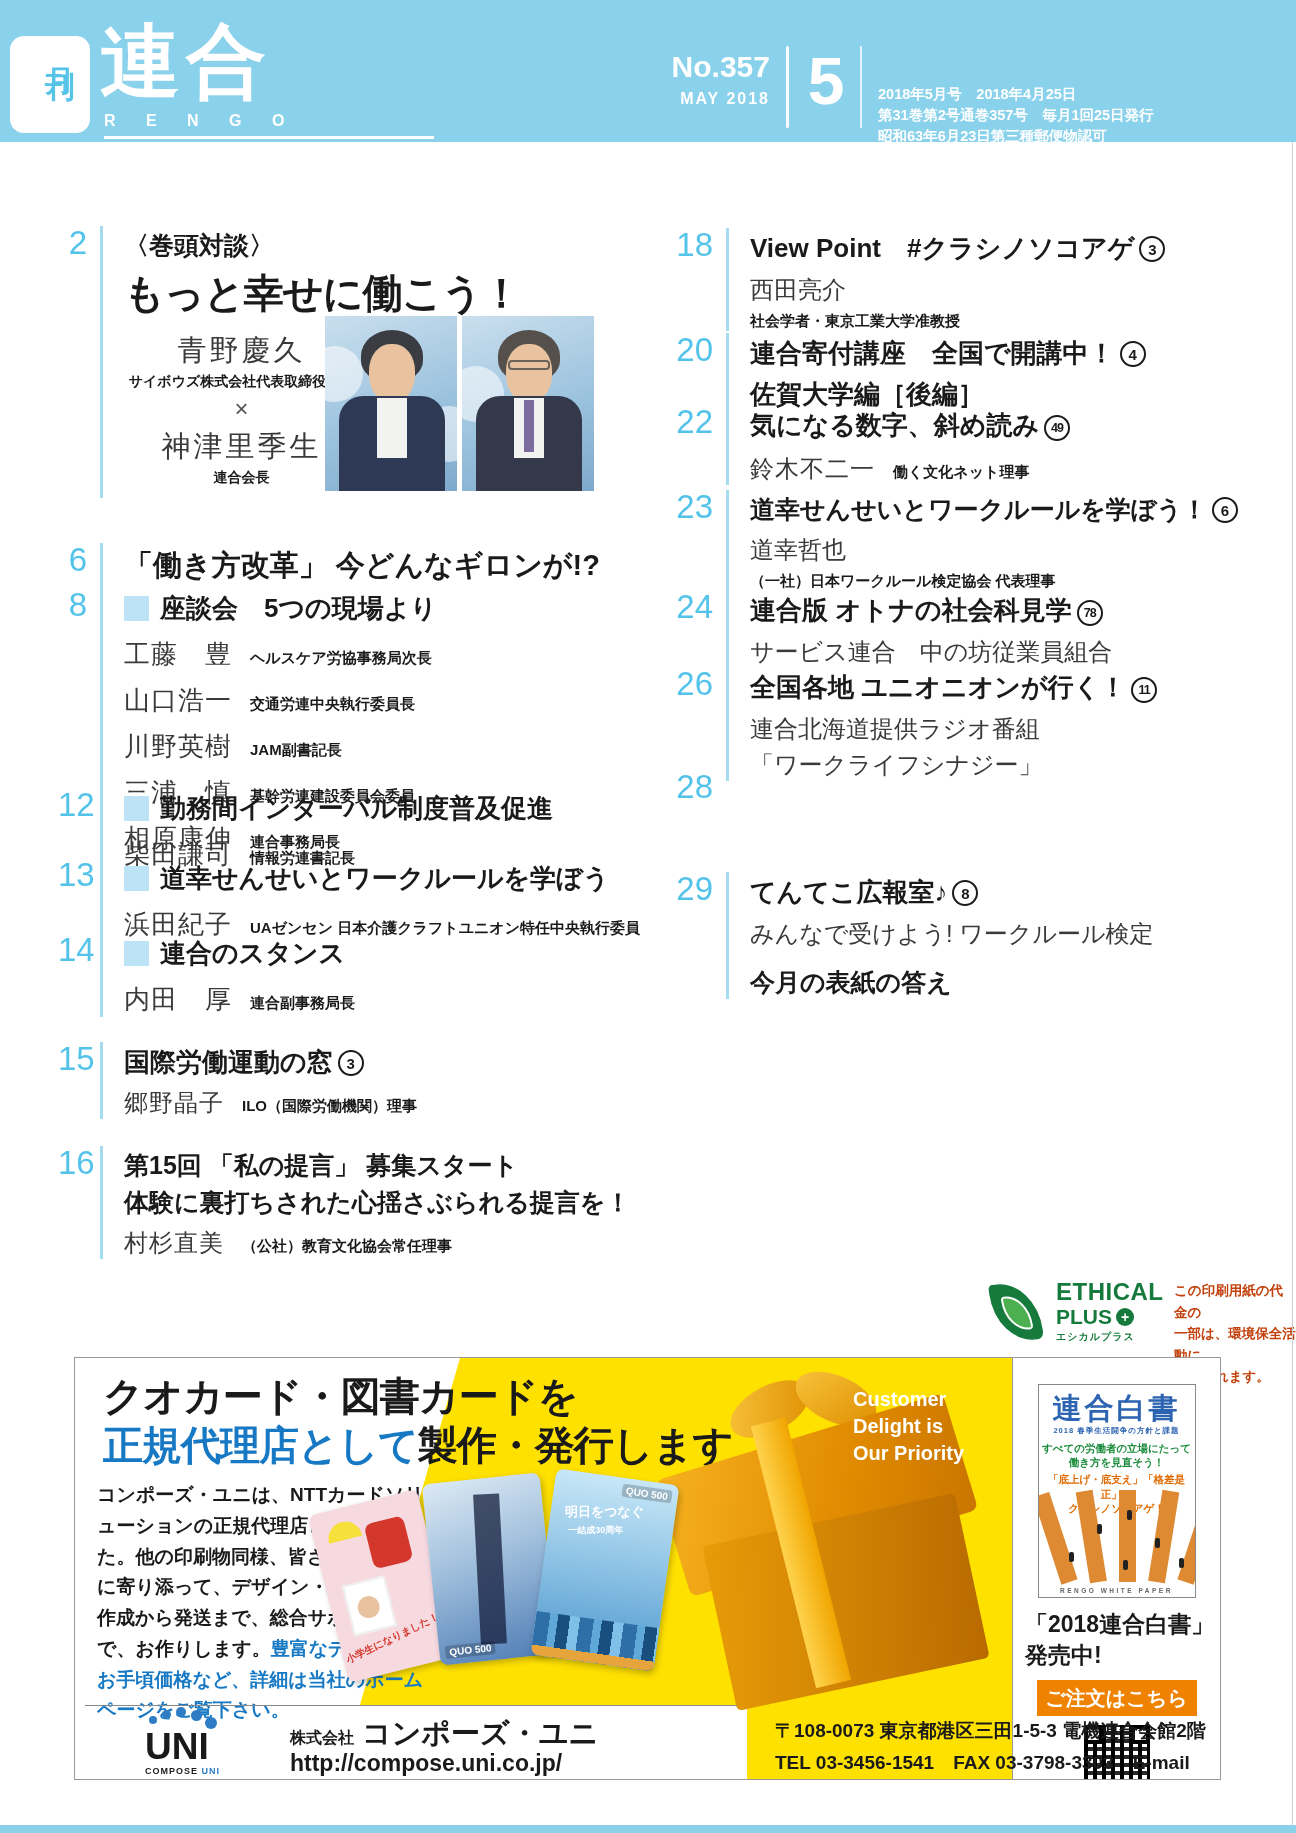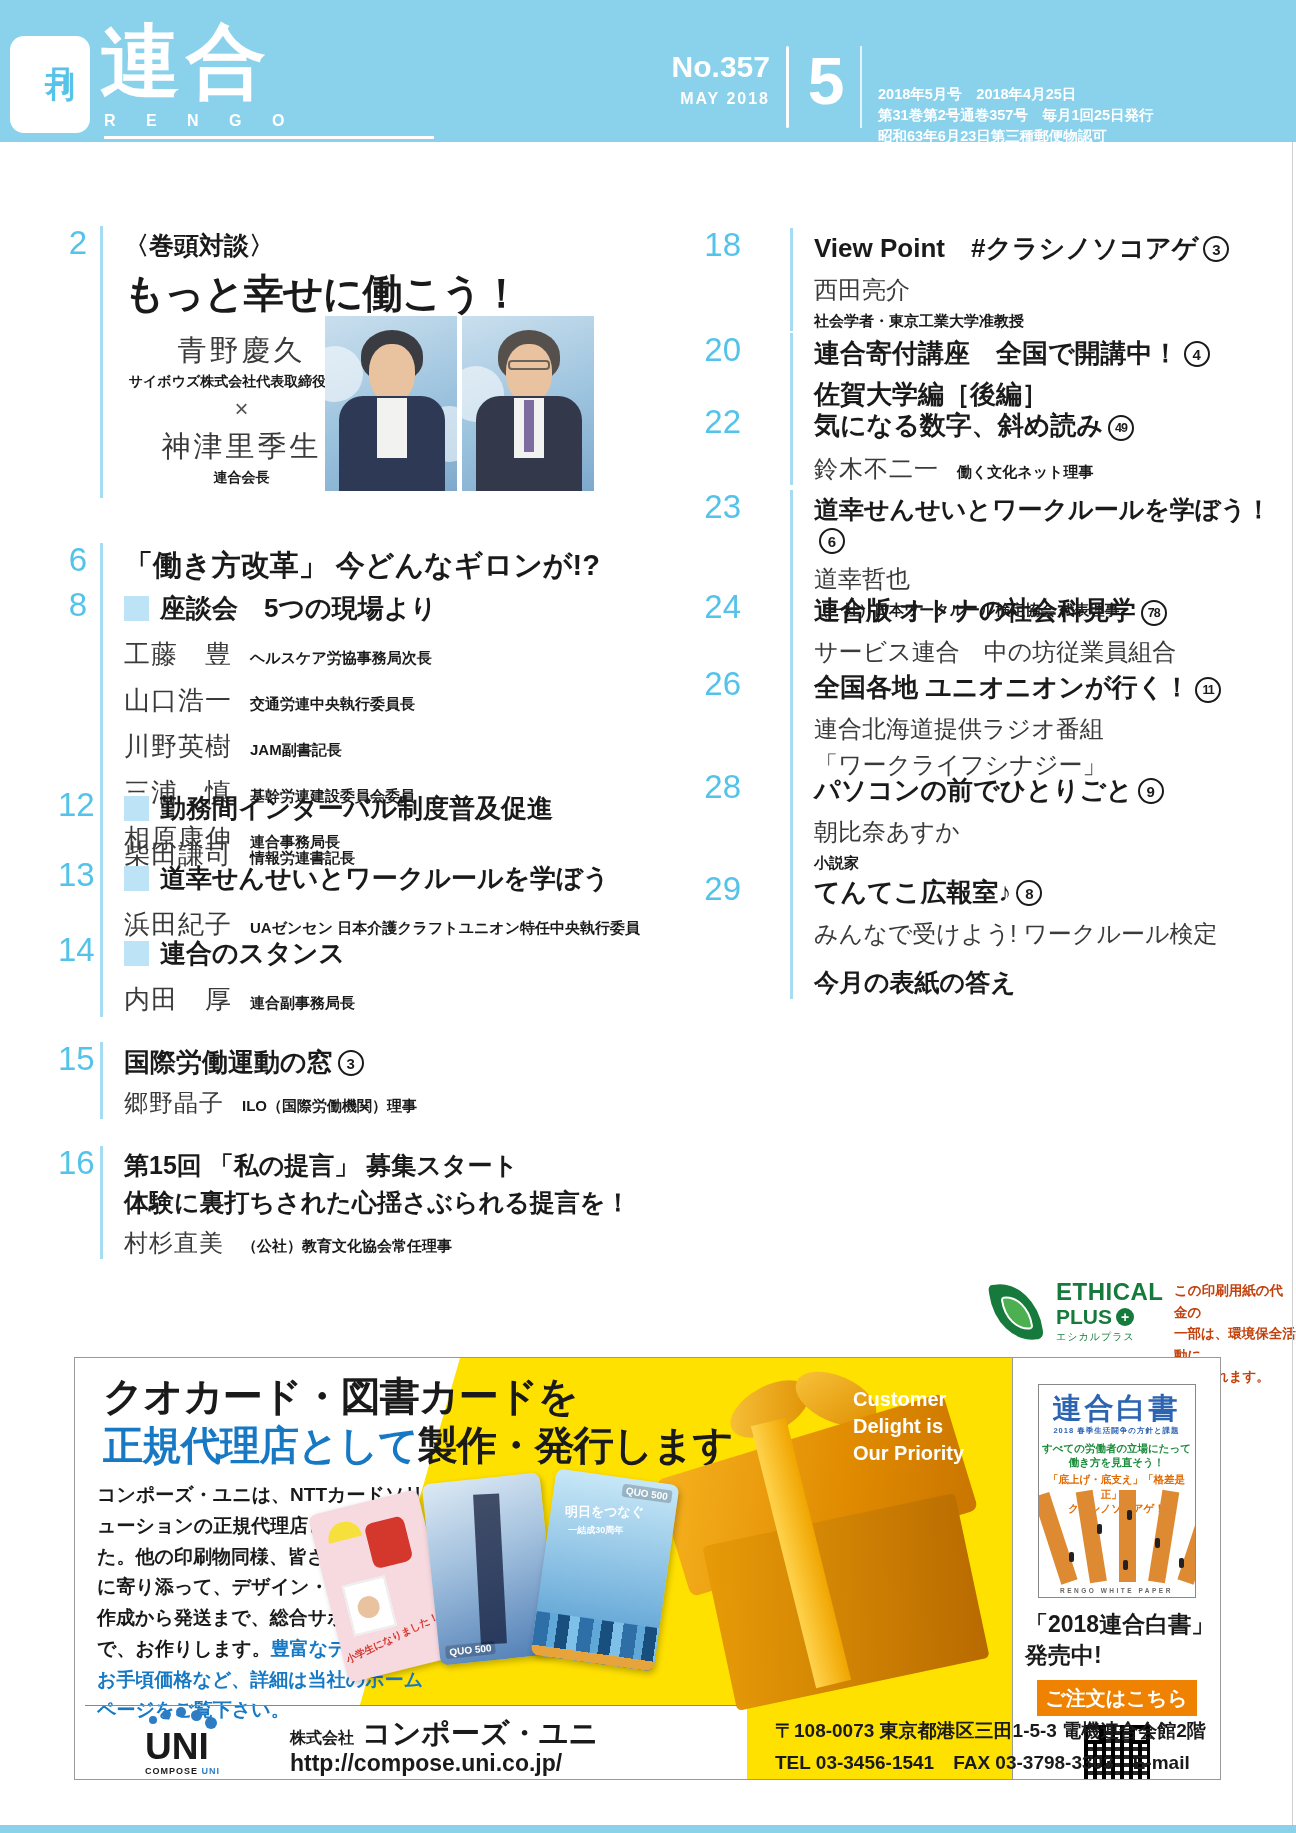--- a/index.html
+++ b/index.html
@@ -18,21 +18,21 @@
   .hdr-bar1 { position:absolute; left:786px; top:46px; width:3px; height:82px; background:#fff; border-radius:2px; }
   .hdr-bar2 { position:absolute; left:860px; top:46px; width:2px; height:82px; background:#E2F4FB; }
   .big-num { position:absolute; left:796px; top:40px; width:60px; text-align:center; color:#fff; font-size:66px; font-weight:800; line-height:1.25; }
   .pub-info { position:absolute; left:878px; top:84px; color:#fff; font-size:14.5px; line-height:1.45; font-weight:600; }
 
   
   .toc-item { position:absolute; display:flex; align-items:flex-start; }
   .t-num { width:42px; text-align:right; padding-right:13px; font-size:33px; font-weight:400; color:#54C3EA; line-height:1.05; flex:none; }
   .t-body { border-left:3px solid #A5DCF2; padding-left:21px; padding-top:3px; position:relative; }
   .col-left .toc-item { left:58px; }
-  .col-right .toc-item { left:704px;gap:36px; }
+  .col-right .toc-item { left:676px; }
   .col-right .t-num { width:50px; }
   .t-title { font-size:26px; font-weight:800; letter-spacing:0; }
   .t-title-row { display:flex; align-items:center; gap:11px; }
   .sq { width:25px; height:25px; background:#BCE4F6; flex:none; }
   .circ { display:inline-block; width:26px; height:26px; border:2px solid #1a1a1a; border-radius:50%;
           text-align:center; line-height:23px; font-size:15px; font-weight:800; vertical-align:2px; margin-left:5px; }
   .circ.two { font-size:12.5px; letter-spacing:-1px; }
   .person { margin-top:11px; display:flex; align-items:baseline; }
   .p-name { font-size:26px; font-weight:400; color:#3a3a3a; letter-spacing:1px; }
   .p-title { font-size:15px; font-weight:600; margin-left:18px; }
@@ -66,21 +66,21 @@
   .leaf1 { position:absolute; left:0; top:2px; width:48px; height:60px; background:#157A3B;
            border-radius:8% 85% 12% 85% / 8% 85% 12% 85%; transform:rotate(-8deg); }
   .leaf2 { position:absolute; left:11px; top:15px; width:28px; height:36px; background:#4CAF50;
            border-radius:10% 90% 10% 90%; transform:rotate(-8deg); border:2px solid #fff; }
   .eth-brand { margin-left:6px; width:96px; flex:none; }
   .eth-top { font-size:24px; font-weight:900; color:#157A3B; line-height:1; letter-spacing:.5px; }
   .eth-mid { display:flex; align-items:center; margin-top:2px; }
   .eth-plus-word { font-size:21px; font-weight:900; color:#157A3B; line-height:1; }
   .plus-circ { display:inline-block; width:18px; height:18px; border-radius:50%; background:#157A3B; color:#fff;
                font-size:14px; font-weight:900; text-align:center; line-height:18px; margin-left:4px; }
-  .eth-jp { font-size:10px; color:#157A3B; font-weight:400; letter-spacing:1px; margin-top:3px; }
+  .eth-jp { font-size:10px; color:#157A3B; font-weight:700; letter-spacing:1px; margin-top:3px; }
   .eth-note { margin-left:22px; font-size:13.5px; font-weight:600; color:#c2410c; line-height:1.6; }
 
   
   .ad { position:absolute; left:74px; top:1357px; width:1147px; height:423px; background:#FFE100;
         border:1px solid #999; overflow:hidden; }
   .ad-white-main { position:absolute; left:0; top:0; width:385px; height:347px; background:#fff;
                    clip-path:polygon(0 0,100% 0,74% 100%,0 100%); }
   .ad-white-bottom { position:absolute; left:0; top:347px; width:672px; height:76px; background:#fff; }
   .ad-divider { position:absolute; left:10px; top:347px; width:652px; height:1px; background:#888; }
   .ad-headline { position:absolute; left:28px; top:14px; font-size:40px; font-weight:900; letter-spacing:-1px; line-height:1.22; }
@@ -362,25 +362,20 @@
     <div class="t-num">26</div>
     <div class="t-body" style="min-height:84px">
       <div class="t-title"><span>全国各地 ユニオニオンが行く！</span><span class="circ two">11</span></div>
       <div class="t-line2">連合北海道提供ラジオ番組</div>
       <div class="t-line2" style="margin-top:4px">「ワークライフシナジー」</div>
     </div>
   </div>
 
   <div class="toc-item" style="top:770px">
     <div class="t-num">28</div>
-    <div class="t-body" style="min-height:80px">
-      <div class="t-title"><span>パソコンの前でひとりごと</span><span class="circ">9</span></div>
-      <div class="t-line2">朝比奈あすか</div>
-      <div class="t-line3">小説家</div>
-    </div>
   </div>
 
   <div class="toc-item" style="top:872px">
     <div class="t-num">29</div>
     <div class="t-body" style="min-height:98px">
       <div class="t-title"><span>てんてこ広報室♪</span><span class="circ">8</span></div>
       <div class="t-line2">みんなで受けよう! ワークルール検定</div>
       <div class="t-extra">今月の表紙の答え</div>
     </div>
   </div>

